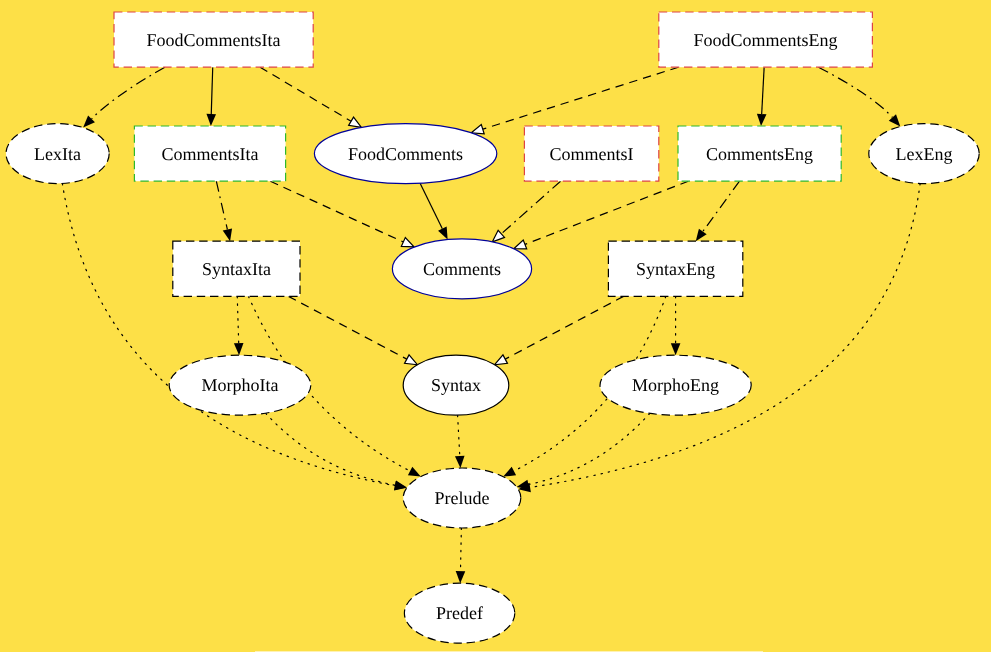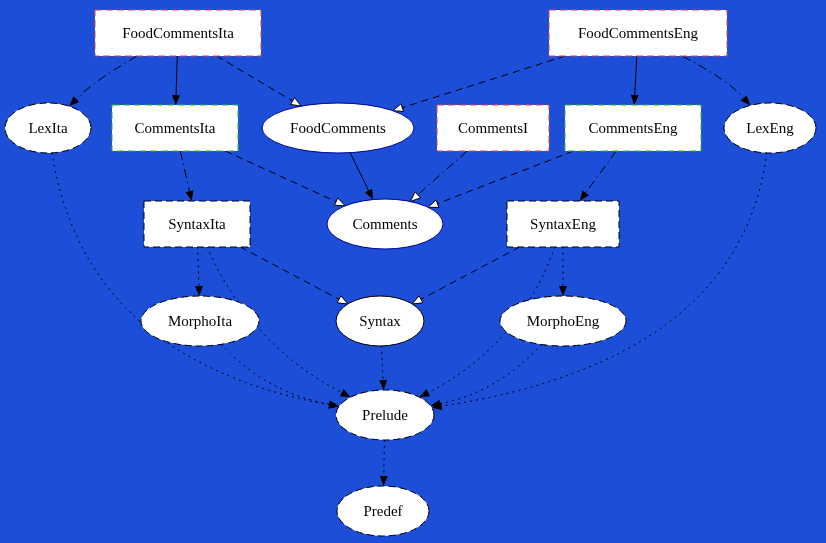--- a/index.html
+++ b/index.html
@@ -1,20 +1,20 @@
 <!DOCTYPE html>
 <html><head>
 <meta charset="utf-8">
 <style>
   html, body { margin: 0; padding: 0; background: #ffffff; }
   .canvas {
     position: relative;
     width: 826px;
     height: 543px;
-    background: #1d4ed8;
+    background: #fde047;
     overflow: hidden;
   }
   svg text {
     font-family: "Liberation Serif", "DejaVu Serif", serif;
     font-size: 15px;
     fill: #000000;
   }
 </style>
 </head>
 <body>

